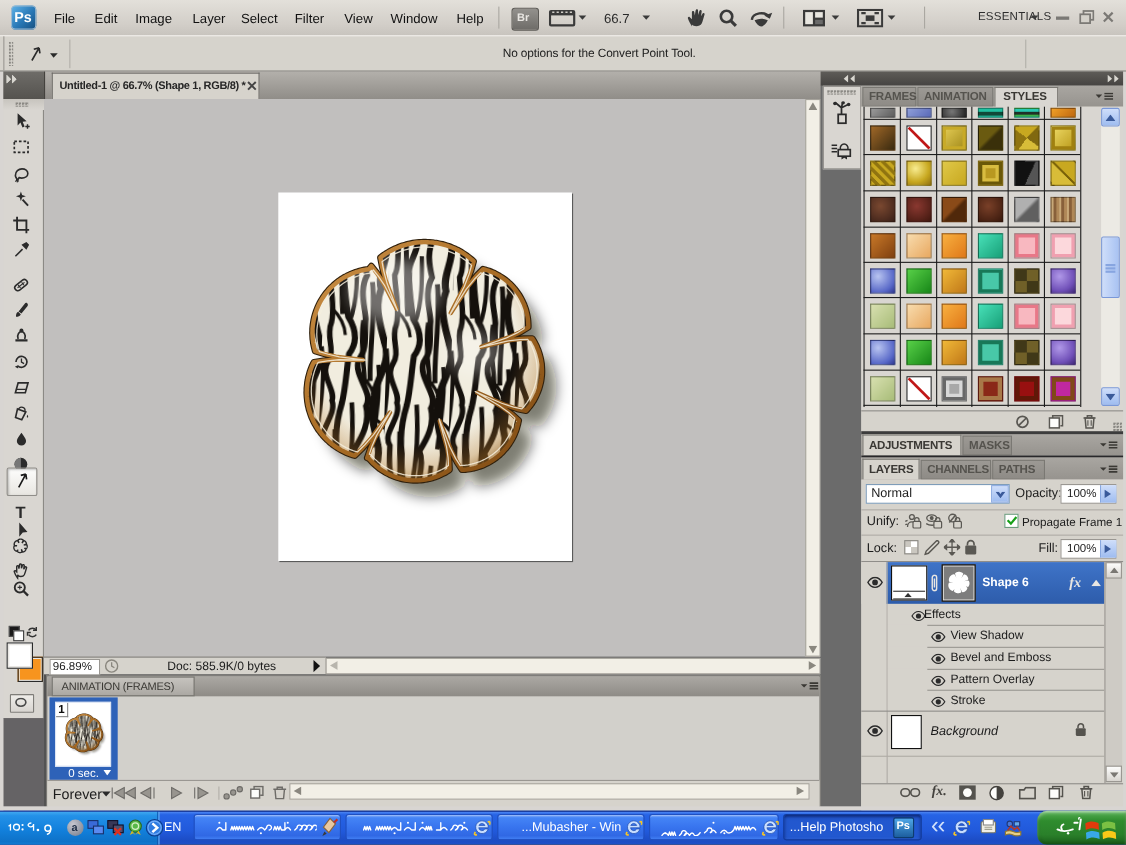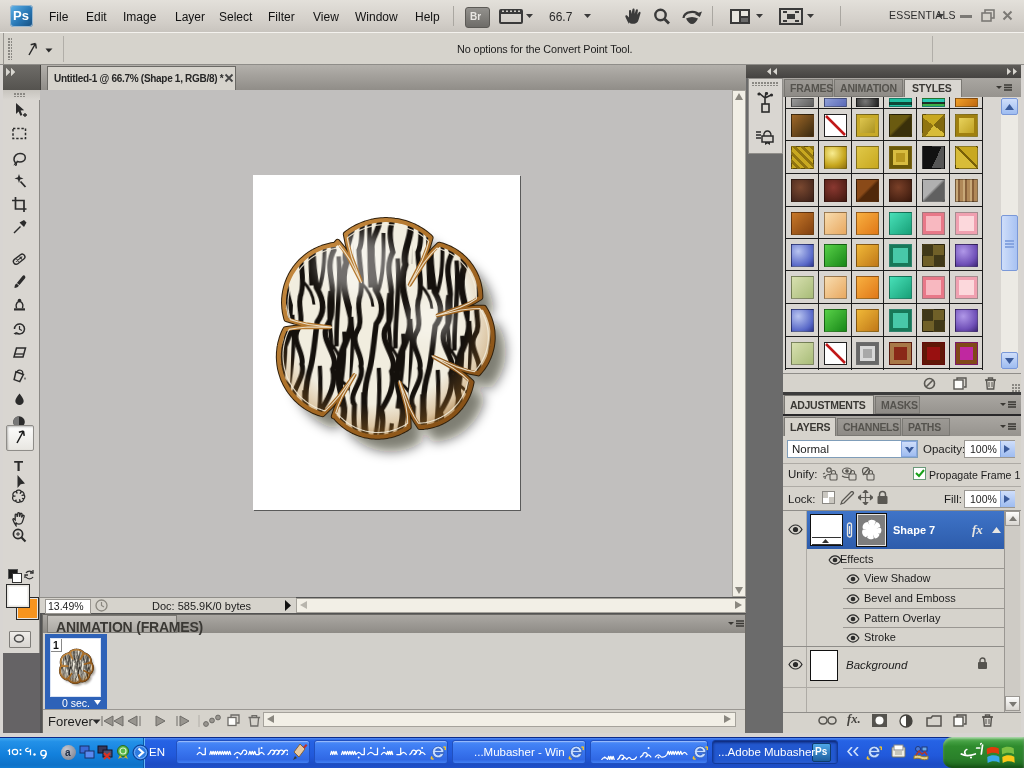--- a/index.html
+++ b/index.html
@@ -275,21 +275,21 @@
 
 <div class="a" style="left:732px;top:90px;width:14px;height:507px;background:#F2EFE6;border:1px solid #a5a29b;box-sizing:border-box"></div>
 <svg class="ico" style="left:735px;top:93px" width="8" height="7" viewBox="0 0 8 7">
     <path d="M4 0L8 7H0z" fill="#8a877f"></path>
   </svg>
 <svg class="ico" style="left:735px;top:587px" width="8" height="7" viewBox="0 0 8 7">
     <path d="M4 7L8 0H0z" fill="#8a877f"></path>
   </svg>
 <div class="a" style="left:40px;top:597px;width:256px;height:16px;background:#D6D3CC;border-top:1px solid #8f8d89;box-sizing:border-box"></div>
 <div class="a" style="left:45px;top:599px;width:44px;height:13px;background:#fff;border:1px solid #9a9792"></div>
-<span class="tx" style="left:48px;top:600px;font-size:10.5px">13.49%</span>
+<span class="tx" style="left:48px;top:600px;font-size:10.5px">96.89%</span>
 <svg class="ico" style="left:95px;top:599px" width="13" height="13" viewBox="0 0 13 13">
     <circle cx="6.5" cy="6.5" r="5.5" fill="none" stroke="#8a877f" stroke-width="1.3"></circle>
     <path d="M6.5 3v3.5L9 8" fill="none" stroke="#8a877f" stroke-width="1.2"></path>
   </svg>
 <span class="tx" style="left:152px;top:600px;font-size:11px">Doc: 585.9K/0 bytes</span>
 <svg class="ico" style="left:284px;top:600px" width="8" height="11" viewBox="0 0 8 11">
     <path d="M1 0l6 5.5L1 11z" fill="#111"></path>
   </svg>
 <div class="a" style="left:296px;top:598px;width:450px;height:15px;background:#F2EFE6;border:1px solid #a5a29b;box-sizing:border-box"></div>
 <svg class="ico" style="left:300px;top:601px" width="7" height="8" viewBox="0 0 7 8">
@@ -547,21 +547,21 @@
   </svg>
 <div class="a" style="left:812px;top:543.5px;width:29px;height:1px;background:#333"></div>
 <svg class="ico" style="left:845px;top:522px" width="9" height="16" viewBox="0 0 9 16">
     <rect x="2.5" y="1" width="4" height="14" rx="2" fill="none" stroke="#e8e6e2" stroke-width="1.3"></rect>
     <path d="M4.5 4v8" stroke="#e8e6e2" stroke-width="1.3"></path>
   </svg>
 <div class="a" style="left:856px;top:513px;width:31px;height:34px;background:#7d7d7d;border:1px solid #111;box-shadow:0 0 0 1px #e8e6e2 inset;box-sizing:border-box"></div>
 <svg class="ico" style="left:858px;top:515px" width="27" height="30" viewBox="0 0 150 150">
     <path d="M25.8 74.0 30.5 72.4 48.4 72.1 30.9 69.4 26.5 67.2 26.1 65.4 25.8 63.5 25.6 61.7 25.5 59.8 25.6 57.9 25.7 56.1 26.0 54.2 26.4 52.4 27.0 50.6 27.6 48.8 28.4 47.1 29.3 45.4 30.2 43.8 31.3 42.3 32.5 40.8 33.8 39.4 35.1 38.1 36.6 36.9 38.1 35.8 39.7 34.8 41.3 33.8 43.0 33.0 44.7 32.4 46.5 31.8 48.3 31.3 50.2 31.0 51.7 30.2 54.8 32.6 63.8 48.9 57.3 30.2 57.2 25.0 58.7 23.9 60.4 22.9 62.0 22.0 63.8 21.2 65.6 20.5 67.4 19.9 69.3 19.4 71.2 19.0 73.1 18.7 75.0 18.6 76.9 18.6 78.9 18.6 80.8 18.8 82.7 19.1 84.6 19.6 86.5 20.1 88.3 20.7 90.1 21.5 91.8 22.3 93.5 23.3 95.1 24.3 96.6 25.4 98.1 26.7 97.7 31.4 88.4 50.8 100.1 33.8 104.0 31.1 105.8 31.6 107.5 32.4 109.3 33.2 110.9 34.1 112.5 35.2 114.0 36.4 115.4 37.6 116.7 39.0 117.9 40.4 119.1 42.0 120.1 43.6 121.0 45.3 121.7 47.0 122.4 48.8 122.9 50.6 123.3 52.5 123.5 54.4 123.7 56.3 120.3 59.3 102.3 66.2 121.5 62.4 126.0 63.2 126.9 64.8 127.7 66.6 128.4 68.4 129.0 70.2 129.4 72.1 129.7 74.0 129.8 75.9 129.8 77.8 129.7 79.7 129.4 81.6 129.0 83.5 128.5 85.4 127.8 87.2 127.0 88.9 126.1 90.6 125.0 92.2 123.9 93.7 122.6 95.2 113.0 92.6 111.8 93.6 119.3 99.6 118.9 101.4 118.4 103.3 117.8 105.1 117.0 106.8 116.1 108.5 115.1 110.1 114.0 111.6 112.8 113.1 111.4 114.5 110.0 115.7 108.5 116.9 107.0 118.0 105.3 118.9 103.6 119.8 101.8 120.5 100.0 121.0 98.2 121.5 96.3 121.8 94.4 122.0 91.2 118.6 83.4 99.9 87.7 118.4 87.1 122.6 85.5 123.5 83.9 124.3 82.2 125.0 80.4 125.6 78.6 126.1 76.8 126.5 75.0 126.7 73.2 126.8 71.3 126.8 69.5 126.7 67.6 126.5 65.8 126.1 64.0 125.6 62.3 125.0 60.6 124.2 59.0 123.4 57.4 122.4 55.9 121.4 54.4 120.2 53.1 119.0 51.8 117.6 50.4 116.6 53.9 107.8 52.4 107.5 44.8 115.6 42.9 115.0 41.1 114.3 39.4 113.5 37.7 112.6 36.1 111.6 34.5 110.4 33.0 109.2 31.6 107.9 30.3 106.5 29.1 105.0 28.0 103.4 26.9 101.8 26.0 100.0 25.2 98.3 24.5 96.5 24.0 94.6 23.5 92.7 23.2 90.8 23.0 88.9 22.9 87.0 23.0 85.1 23.1 83.1 23.4 81.2 23.8 79.4 24.4 77.5 25.0 75.7Z" fill="#fff" transform="scale(1.0)"></path>
   </svg>
-<span class="tx" style="left:893px;top:524px;font-size:11px;font-weight:bold;color:#fff">Shape 7</span>
+<span class="tx" style="left:893px;top:524px;font-size:11px;font-weight:bold;color:#fff">Shape 6</span>
 <span class="tx" style="left:972px;top:522px;font-size:13px;font-style:italic;font-weight:bold;color:#e8e6e2;font-family:'Liberation Serif',serif">fx</span>
 <svg class="ico" style="left:992px;top:527px" width="9" height="6" viewBox="0 0 9 6">
     <path d="M4.5 0L9 6H0z" fill="#e8e6e2"></path>
   </svg>
 <div class="a" style="left:807px;top:549px;width:197px;height:19px;background:#D6D3CC"></div>
 <svg class="ico" style="left:828px;top:555px" width="14" height="10" viewBox="0 0 15 11">
     <path d="M1 5.5C3 2 5.5 1 7.5 1s4.5 1 6.5 4.5C12 9 9.5 10 7.5 10S3 9 1 5.5z" fill="none" stroke="#2b2b2b" stroke-width="1.2"></path>
     <circle cx="7.5" cy="5.5" r="2.6" fill="#2b2b2b"></circle>
   </svg>
 <span class="tx" style="left:840px;top:553px;font-size:11px">Effects</span>
@@ -642,21 +642,21 @@
       <path d="M2.5 4h8l-.8 9H3.3z" fill="none" stroke="#55534e" stroke-width="1.4"></path>
       <path d="M1 4h11M4.5 4V2h4v2" fill="none" stroke="#55534e" stroke-width="1.4"></path>
       <path d="M5 6v5M8 6v5" stroke="#55534e" stroke-width="1"></path>
     </svg>
 <div class="a" style="left:783px;top:730px;width:241px;height:7px;background:#D6D3CC"></div>
 
 
 <div class="a" style="left:42px;top:614px;width:704px;height:120px;background:#D2D0CB;border:1px solid #6b6965;box-sizing:border-box"></div>
 <div class="a" style="left:43px;top:615px;width:702px;height:18px;background:linear-gradient(#aBa8a3,#8e8b86)"></div>
 <div class="a" style="left:47px;top:615px;width:130px;height:18px;background:linear-gradient(#c6c3be,#aba8a3);border:1px solid #7a7873;box-sizing:border-box"></div>
-<span class="tx" style="left:56px;top:619px;font-size:14px;font-weight:bold;letter-spacing:-.2px;color:#3a3834">ANIMATION (FRAMES)</span>
+<span class="tx" style="left:56px;top:619px;font-size:10px;font-weight:normal;letter-spacing:-.2px;color:#3a3834">ANIMATION (FRAMES)</span>
 <svg class="ico" style="left:728px;top:620px" width="16" height="8" viewBox="0 0 16 8">
       <path d="M0 2l3 3 3-3z" fill="#3a3834"></path>
       <path d="M8 1h8M8 3.5h8M8 6h8" stroke="#3a3834" stroke-width="1.5"></path>
     </svg>
 
 <div class="a" style="left:45px;top:634px;width:62px;height:75px;background:#2E62B8"></div>
 <div class="a" style="left:50px;top:638px;width:51px;height:59px;background:#fff;border:1px solid #dbe4f4;box-sizing:border-box"></div>
 <svg class="ico" style="left:53px;top:642px" width="46" height="50" viewBox="0 0 300 300">
 <use href="#fl" transform="translate(14,16)" fill="rgba(30,22,12,0.45)" filter="url(#blr)"></use>
 <use href="#fl" stroke="#3A2410" stroke-width="14" fill="none" stroke-linejoin="round"></use>
@@ -768,21 +768,21 @@
 <path d="M8.2 2.2a5.8 5.8 0 1 0 5.6 7.4h-3a3 3 0 0 1-5.6-1.1h8.7a5.8 5.8 0 0 0-5.7-6.3zM5.4 6.4a3 3 0 0 1 5.5 0z" fill="#C8DEFF" stroke="#1A48A8" stroke-width=".6"></path>
 <path d="M13.4 3.4c2-1 2.9.2 1.6 2.4" fill="none" stroke="#F4C428" stroke-width="1.6"></path>
 <path d="M2.2 12.4c-1.5 1.9-.8 3 1.4 2.3" fill="none" stroke="#F4C428" stroke-width="1.6"></path>
 </svg><svg class="ico" style="left:692px;top:744px" width="16" height="16" viewBox="0 0 16 16">
 <path d="M8.2 2.2a5.8 5.8 0 1 0 5.6 7.4h-3a3 3 0 0 1-5.6-1.1h8.7a5.8 5.8 0 0 0-5.7-6.3zM5.4 6.4a3 3 0 0 1 5.5 0z" fill="#C8DEFF" stroke="#1A48A8" stroke-width=".6"></path>
 <path d="M13.4 3.4c2-1 2.9.2 1.6 2.4" fill="none" stroke="#F4C428" stroke-width="1.6"></path>
 <path d="M2.2 12.4c-1.5 1.9-.8 3 1.4 2.3" fill="none" stroke="#F4C428" stroke-width="1.6"></path>
 </svg><div class="a" style="left:812px;top:743px;width:17px;height:17px;background:linear-gradient(#4FA8E8,#1C5E9E);border:1px solid #0e3c6e;border-radius:2px">
       <span style="position:absolute;left:2px;top:2px;font-size:10px;font-weight:bold;color:#fff">Ps</span>
     </div><span class="tx" style="left:474px;top:746px;color:#fff;font-size:11.5px">...Mubasher - Win</span>
-<span class="tx" style="left:718px;top:746px;color:#fff;font-size:11.5px">...Adobe Mubasher</span>
+<span class="tx" style="left:718px;top:746px;color:#fff;font-size:11.5px">...Help Photosho</span>
 <div class="a" style="left:196px;top:746px">
       <svg width="92" height="14" viewBox="0 0 92 14" style="position:absolute">
         <path d="M91.0 8.5 a2.2 2.2 0 1 0 -2.9 -2 l-2.4 2 a2.2 2.2 0 1 0 -2.6 -2 l-2.1 2 a2.2 2.2 0 1 0 -2.4 -2 l-1.9 2 a2.2 2.2 0 1 0 -2.6 -2 l-2.1 2 m-3.9 0 q-2.6 -4.5 -5.1 0 v-6.5 v6.5 h-3.1 l-1.2 -3.2 l-1.2 3.2 l-1.2 -3.2 l-1.2 3.2 l-1.2 -3.2 l-1.2 3.2 m-4.0 0 a2.2 2.2 0 1 0 -2.3 -2 l-1.8 2 q-3.1 -4.5 -6.3 0 m-3.5 0 l-1.2 -3.2 l-1.2 3.2 l-1.2 -3.2 l-1.2 3.2 l-1.2 -3.2 l-1.2 3.2 l-1.2 -3.2 l-1.2 3.2 l-1.2 -3.2 l-1.2 3.2 l-1.2 -3.2 l-1.2 3.2 l-1.1 -3.2 l-1.1 3.2 l-1.1 -3.2 l-1.1 3.2 l-1.1 -3.2 l-1.1 3.2 m-4.5 0 v-6.5 v6.5 h-3.0 q-2.5 -4.5 -5.1 0" fill="none" stroke="#fff" stroke-width="1.25" stroke-linecap="round" stroke-linejoin="round"></path>
         <circle cx="65.6" cy="2.0" r="0.95" fill="#fff"></circle>
         <circle cx="41.2" cy="11.5" r="0.95" fill="#fff"></circle>
         <circle cx="3.4" cy="2.0" r="0.95" fill="#fff"></circle>
       </svg>
     </div>
 <div class="a" style="left:330px;top:746px">
       <svg width="96" height="14" viewBox="0 0 96 14" style="position:absolute">

